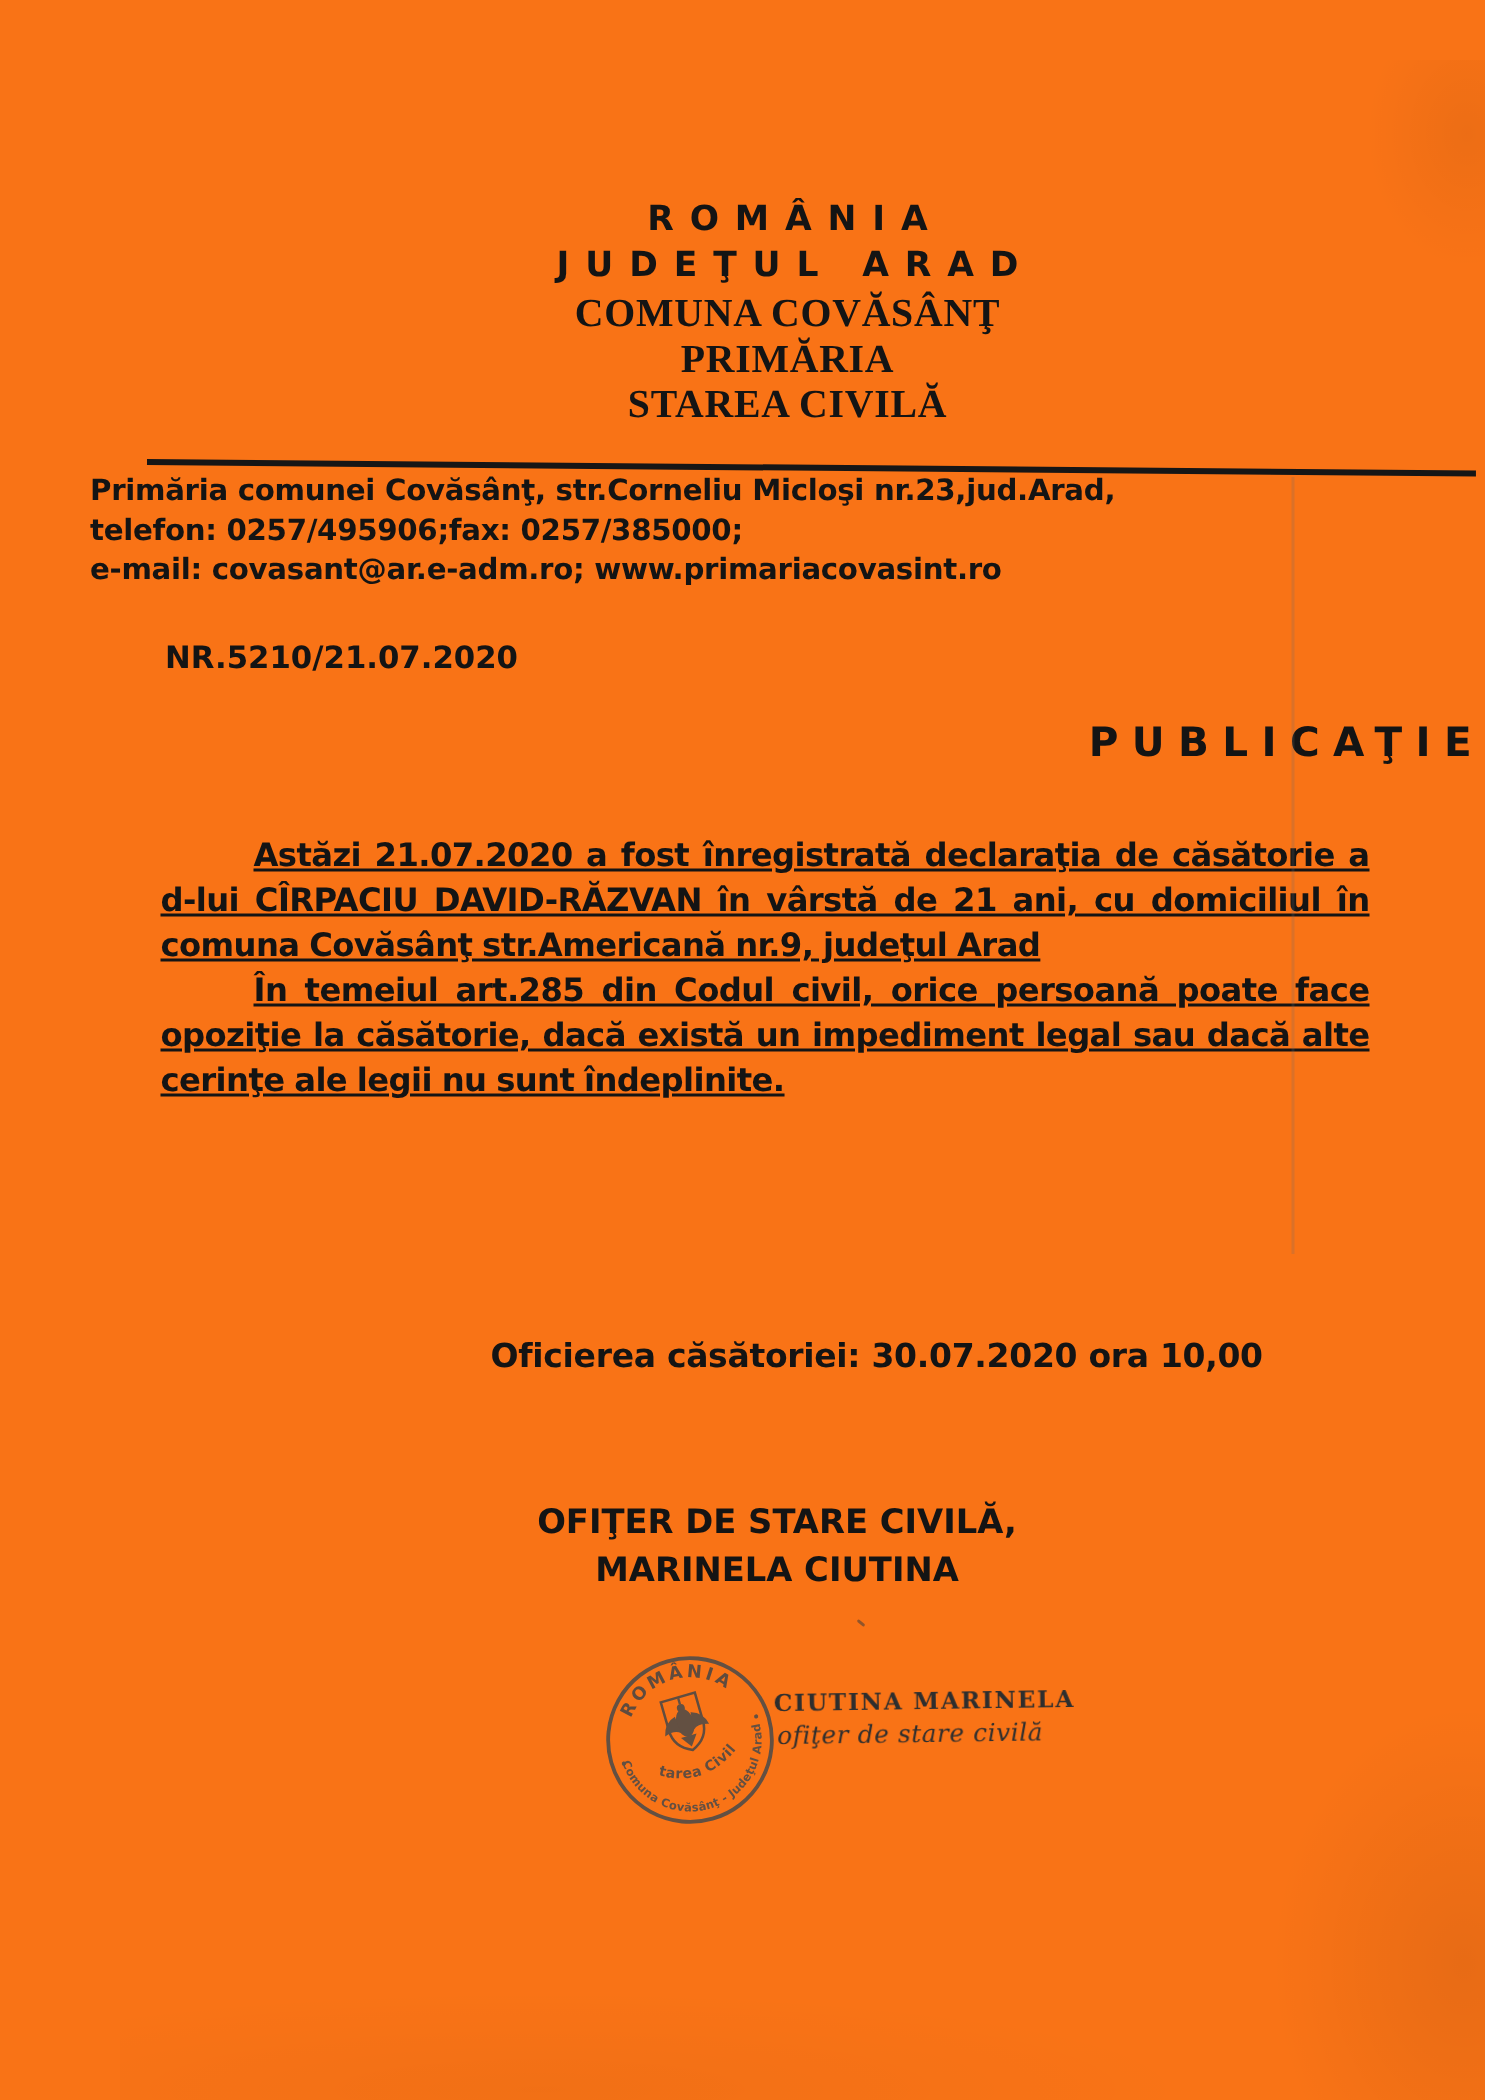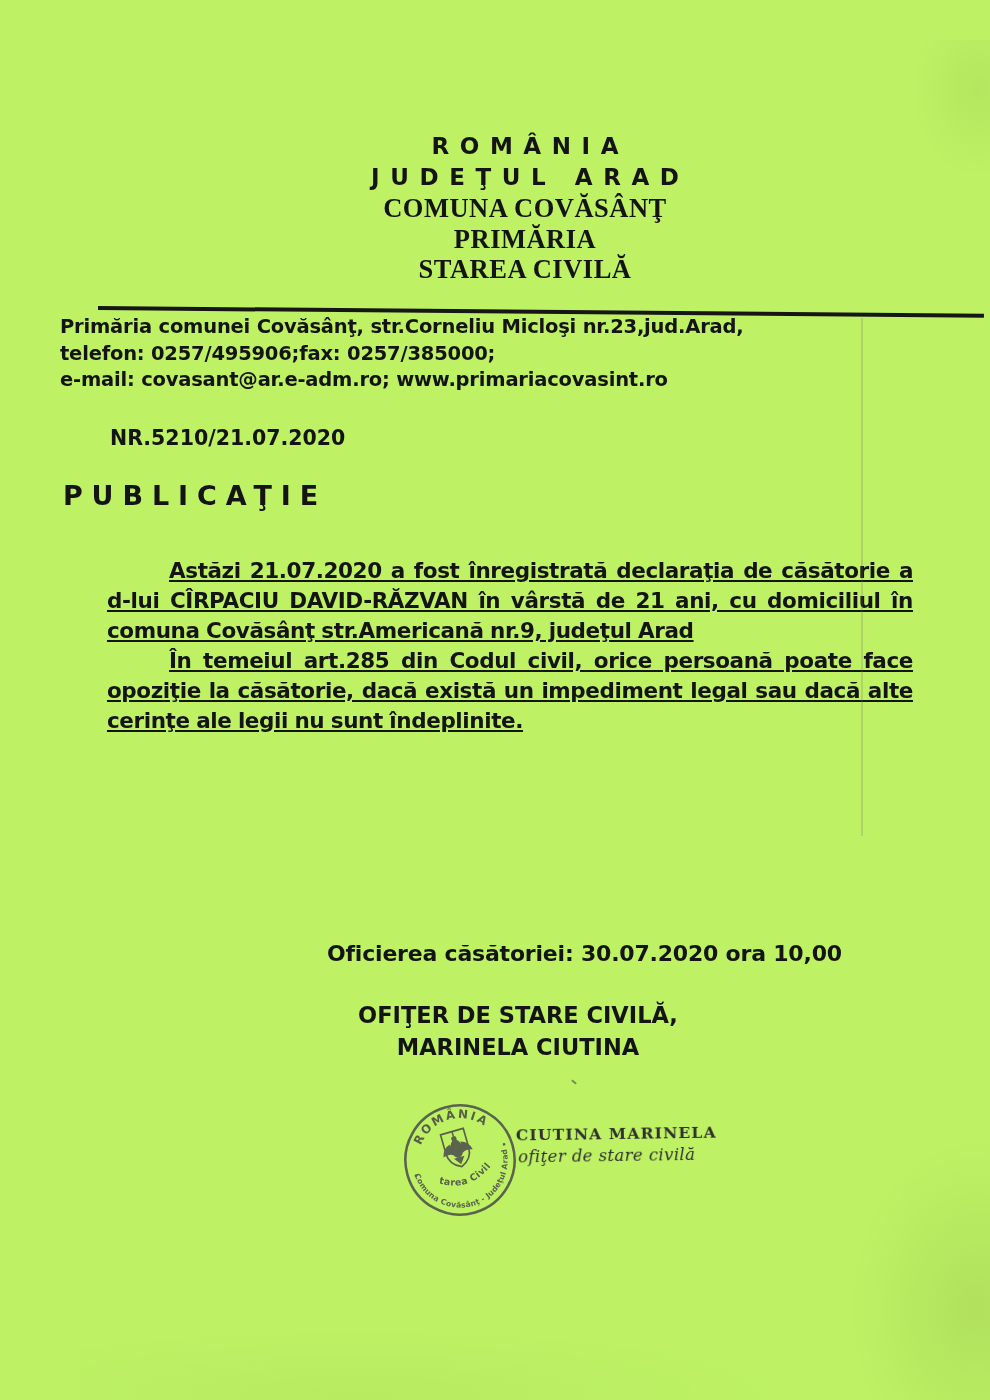--- a/index.html
+++ b/index.html
@@ -4,21 +4,21 @@
 <style>
   html, body {
     margin: 0;
     padding: 0;
     background: #ffffff;
   }
   .page {
     position: relative;
     width: 990px;
     height: 1400px;
-    background: #bef264;
+    background: #f97316;
     overflow: hidden;
     font-family: "DejaVu Sans", sans-serif;
     color: #141414;
   }
 
   
   .letterhead {
     position: absolute;
     top: 131px;
     left: 60px;
@@ -73,21 +73,21 @@
     font-size: 20.5px;
   }
 
   
   .doc-title {
     position: absolute;
     top: 480px;
     left: 54px;
     width: 936px;
     margin: 0;
-    text-align: left;
+    text-align: right;
     font-size: 27px;
     font-weight: bold;
     letter-spacing: 0.33em;
     padding-left: 0.33em;
     box-sizing: border-box;
   }
 
   
   .body-text {
     position: absolute;
@@ -103,21 +103,21 @@
   }
   .body-text p {
     margin: 0;
     text-indent: 62px;
     text-decoration: underline;
   }
 
   
   .ceremony {
     position: absolute;
-    top: 941px;
+    top: 892px;
     left: 327px;
     font-size: 22px;
     font-weight: bold;
     letter-spacing: -0.2px;
   }
 
   
   .sign-block {
     position: absolute;
     top: 999px;

